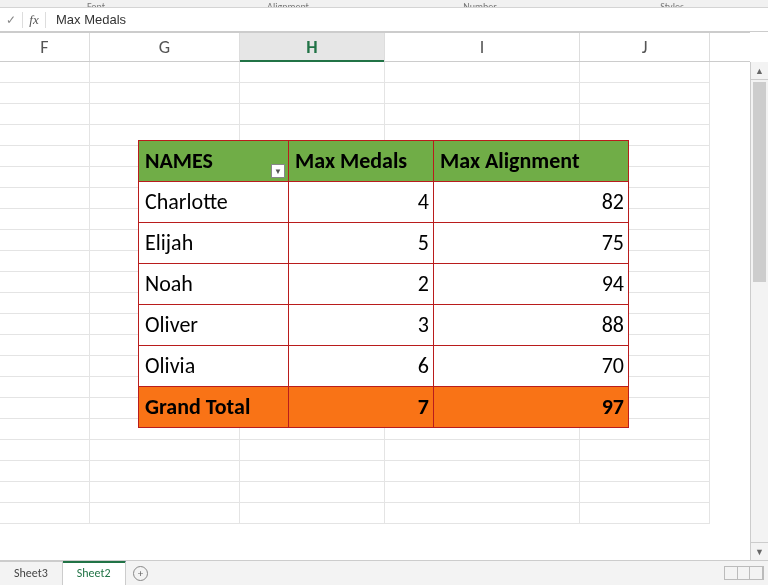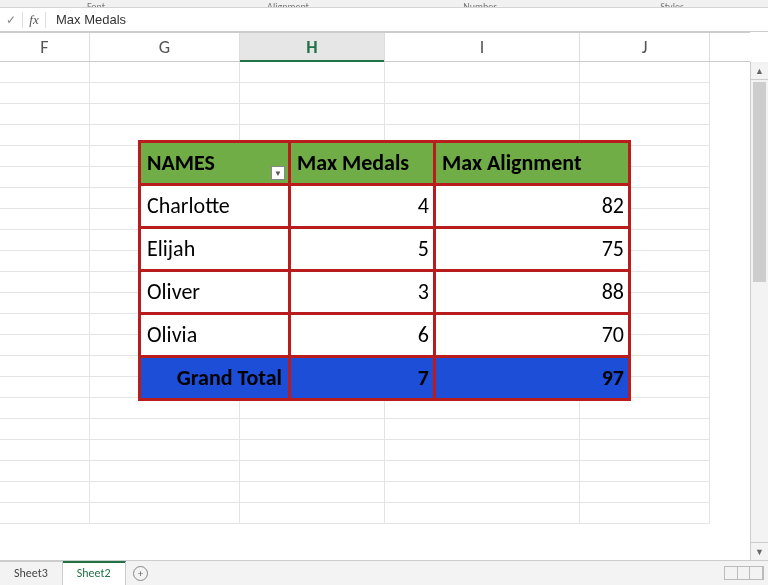--- a/index.html
+++ b/index.html
@@ -109,21 +109,21 @@
   .cJ { width: 130px; }
 
   
   .pivot {
     position: absolute;
     left: 138px;
     top: 108px;
     border-collapse: collapse;
   }
   .pivot td {
-    border: 3px solid #b91c1c;
+    border: 1px solid #b91c1c;
     padding: 9px 6px;
     font-size: 22px;
     height: 32px;
     line-height: 1;
     background: #fff;
   }
   .pivot .num { text-align: right; padding-right: 4px;}
   .pivot .hdr {
     background: #70ad47;
     font-weight: bold;
@@ -133,21 +133,21 @@
   .pivot .hdr.names { position: relative; }
   .drop-arrow {
     position: absolute;
     right: 3px; bottom: 3px;
     width: 14px; height: 14px;
     border: 1px solid #888;
     background: #fff;
     display: flex; align-items:center; justify-content:center;
     font-size: 8px; color: #555;
   }
-  .pivot .grand td { background: #1d4ed8; font-weight: bold; text-align: right; }
+  .pivot .grand td { background: #f97316; font-weight: bold; }
   .pivot .cG { width: 150px; }
   .pivot .cH { width: 145px; }
   .pivot .cI { width: 195px; }
 
   
   .tabs {
     position: absolute;
     left: 0; right: 0; bottom: 0;
     height: 25px;
     background: #f3f3f3;
@@ -420,20 +420,25 @@
       <tbody id="pivot-body">
         <tr>
           <td class="cG">Charlotte</td>
           <td class="num cH">4</td>
           <td class="num cI">82</td>
         </tr>
         <tr>
           <td class="cG">Elijah</td>
           <td class="num cH">5</td>
           <td class="num cI">75</td>
+        </tr>
+        <tr>
+          <td class="cG">Noah</td>
+          <td class="num cH">2</td>
+          <td class="num cI">94</td>
         </tr>
         <tr>
           <td class="cG">Oliver</td>
           <td class="num cH">3</td>
           <td class="num cI">88</td>
         </tr>
         <tr>
           <td class="cG">Olivia</td>
           <td class="num cH">6</td>
           <td class="num cI">70</td>

